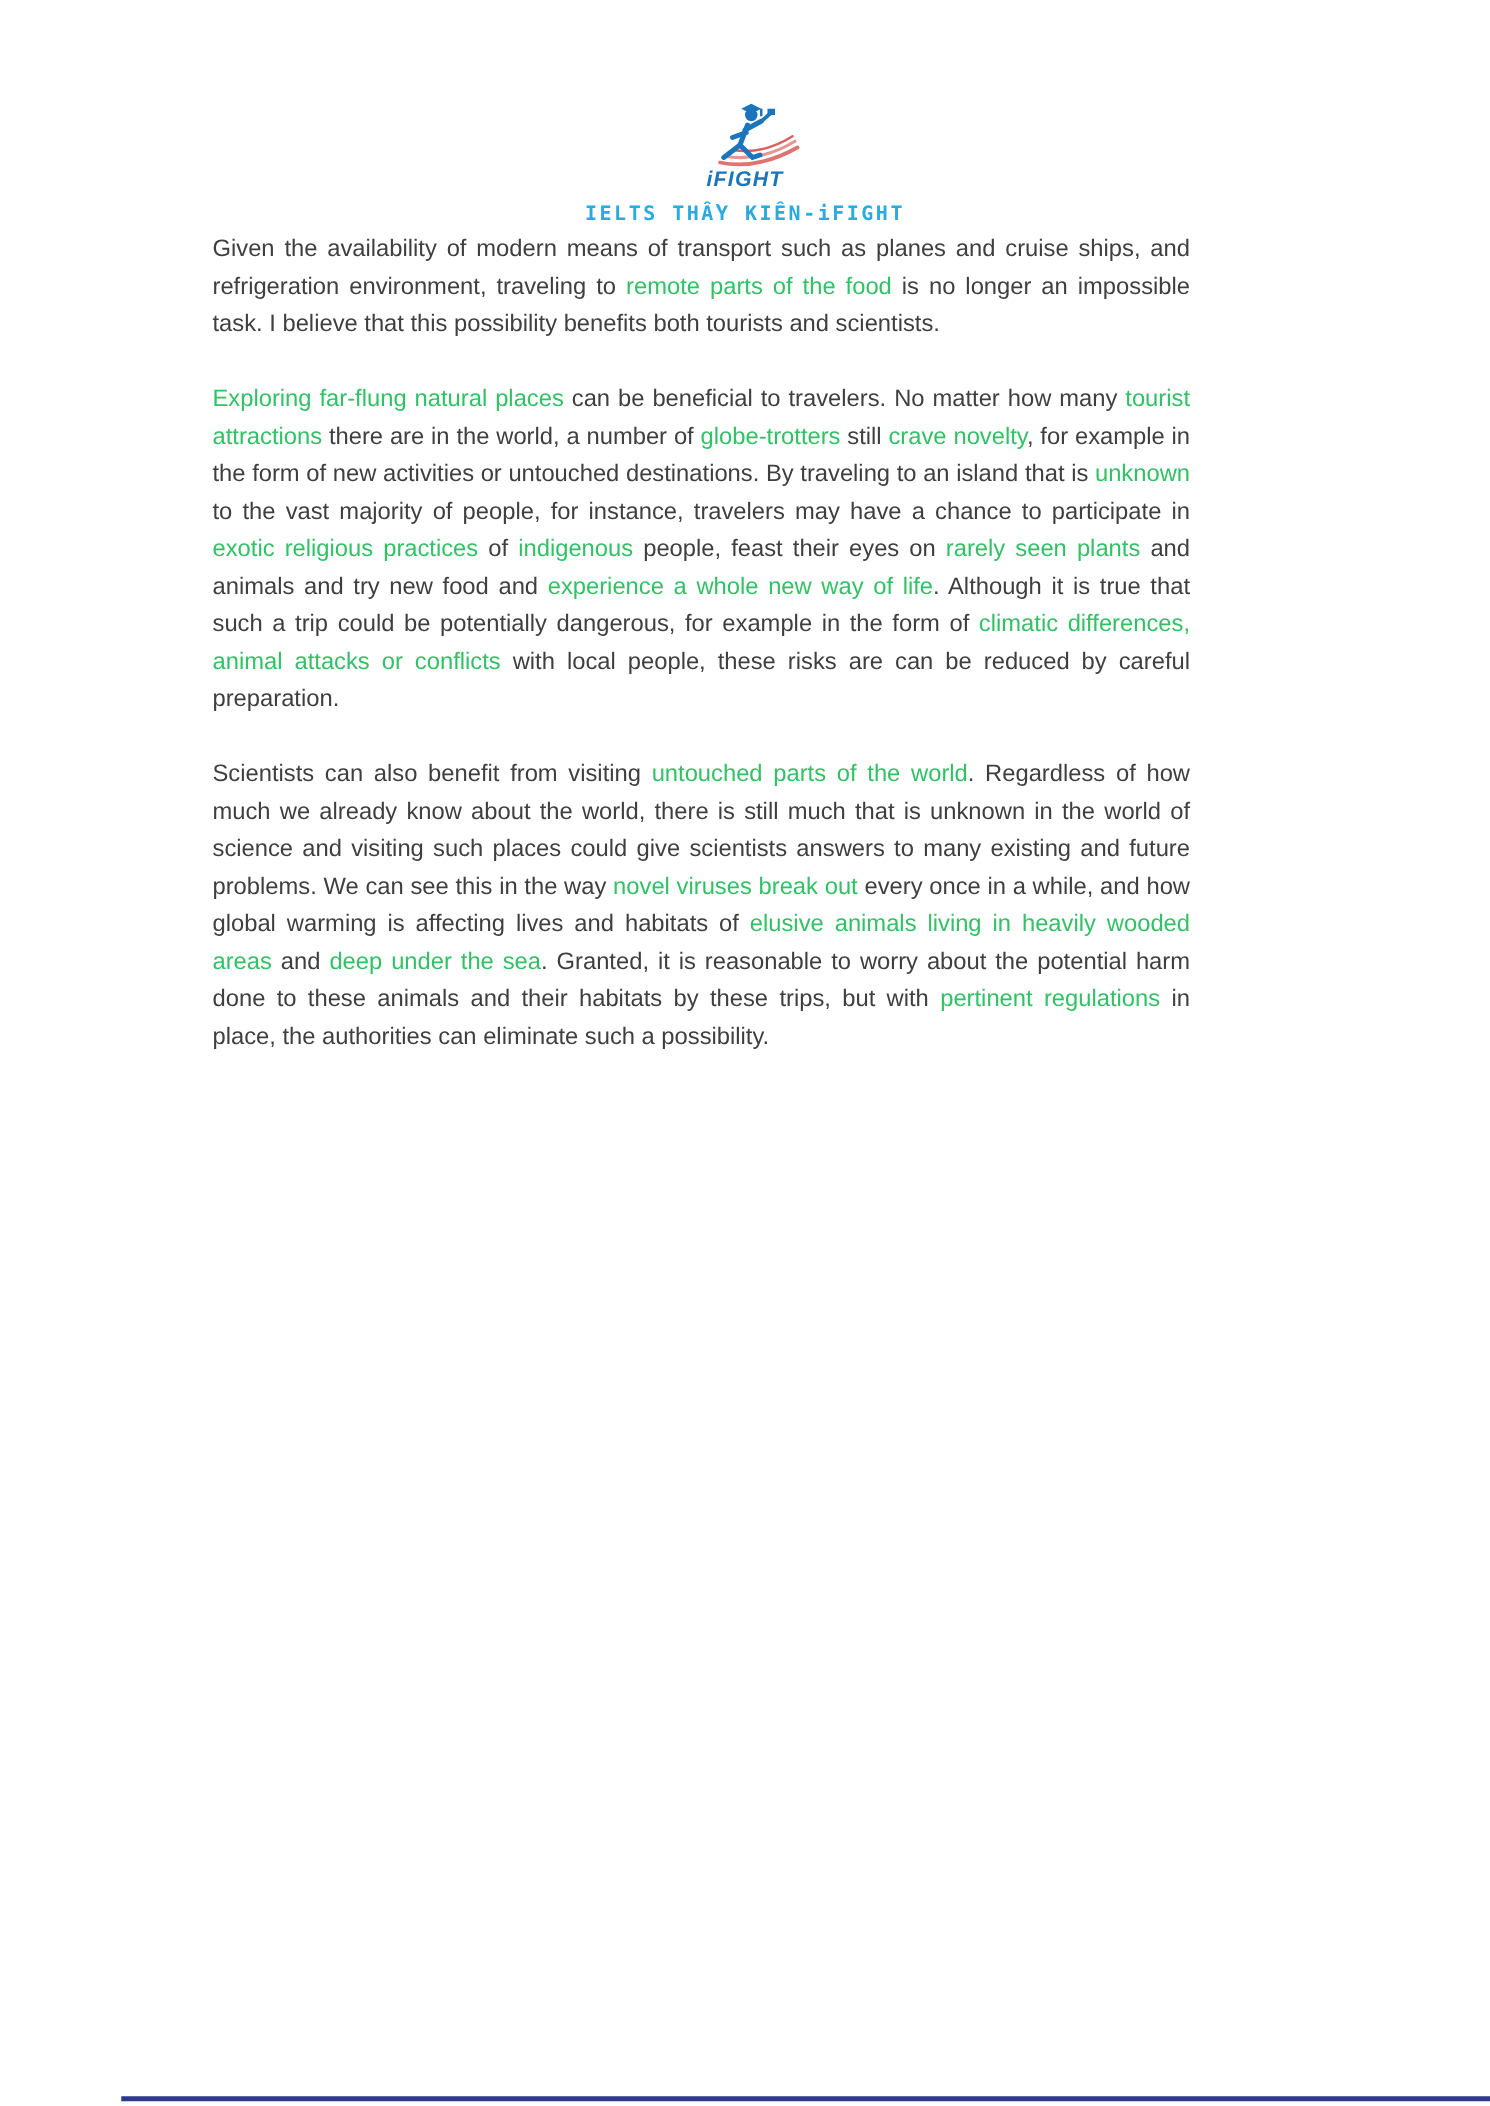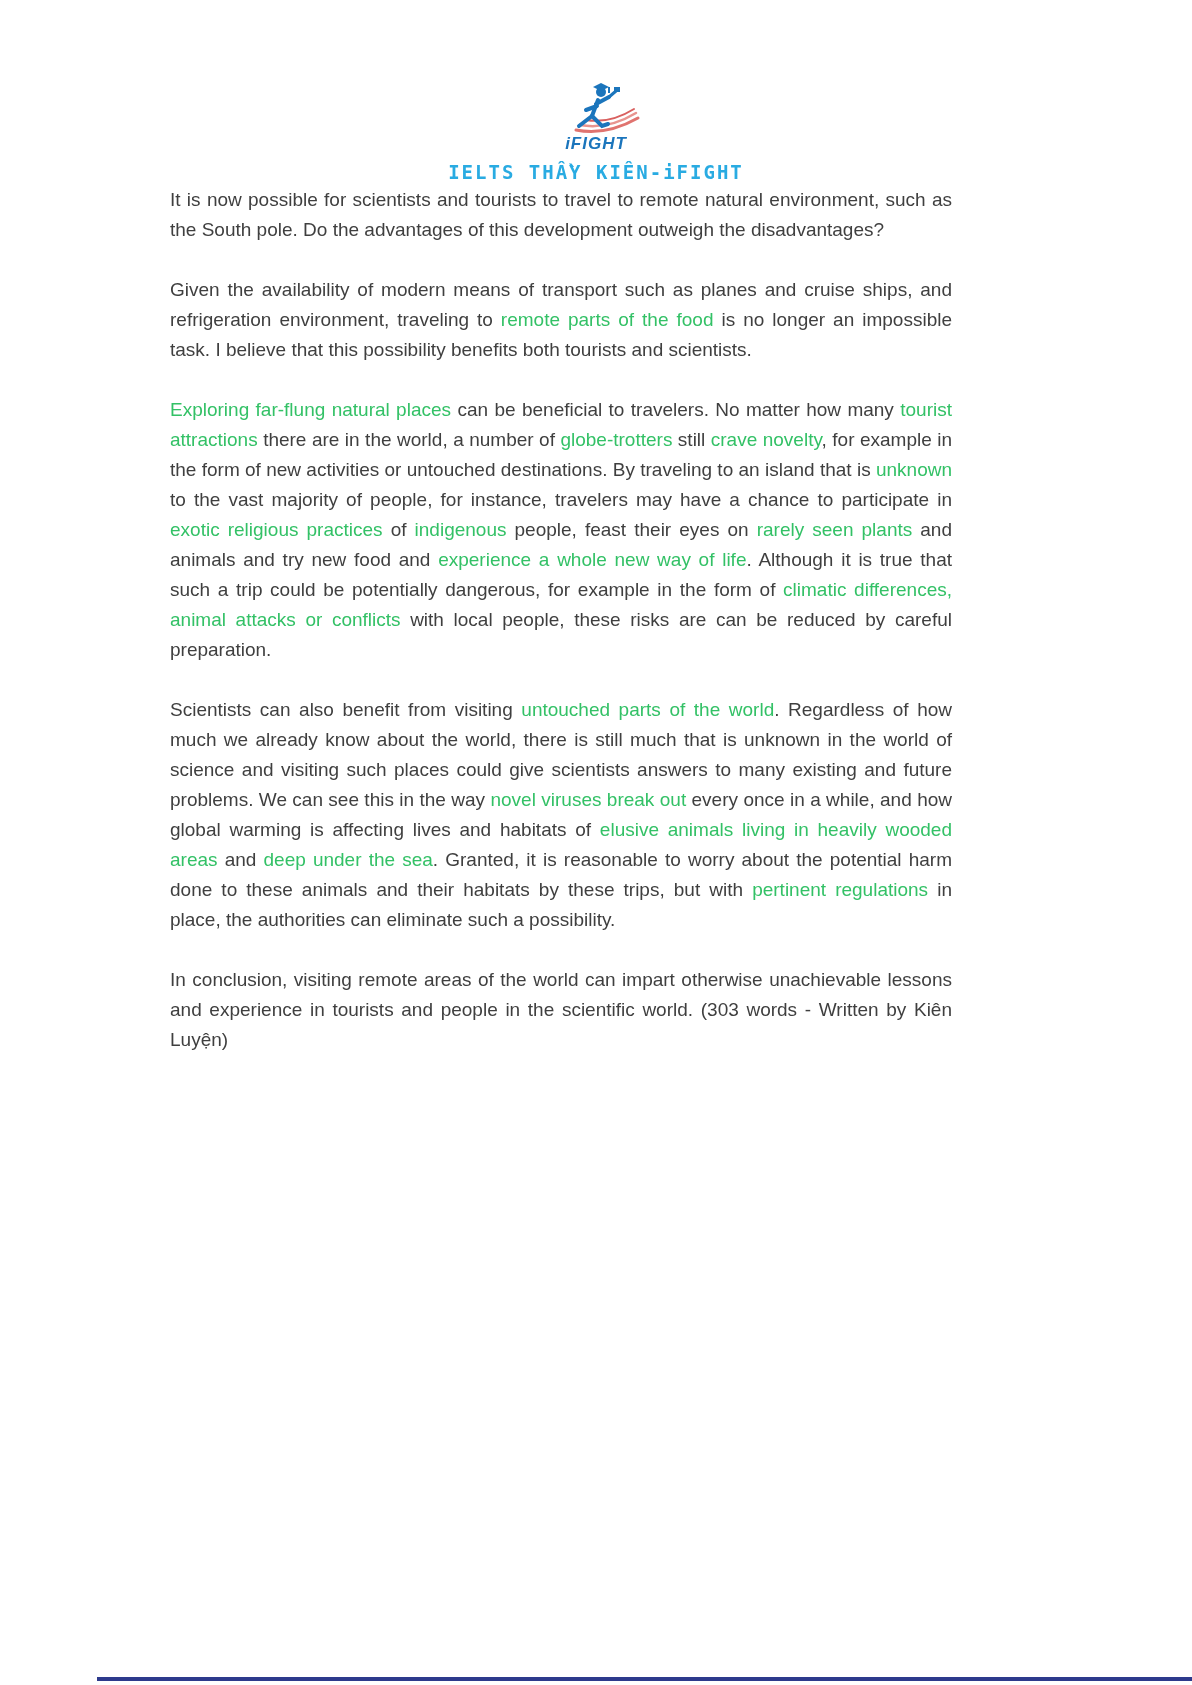--- a/index.html
+++ b/index.html
@@ -27,21 +27,21 @@
     font-weight: bold;
     font-style: italic;
     font-size: 17px;
     letter-spacing: 1px;
     margin-top: -8px;
   }
   .site-title {
     color: var(--title_blue, #29abe2);
     font-family: "DejaVu Sans Mono", monospace;
     font-weight: bold;
-    font-size: 19px;
+    font-size: 16px;
     letter-spacing: 2px;
     margin-top: 7px;
   }
   .essay {
     position: absolute;
     top: 185px;
     left: 170px;
     width: 782px;
     font-size: 19px;
     line-height: 30px;
@@ -84,22 +84,20 @@
       <path d="M63 7 L63 13" stroke="#1b75bc" stroke-width="2"></path>
 
       <path d="M63 17 L70 11" stroke="#1b75bc" stroke-width="3" stroke-linecap="round"></path>
       <rect x="68" y="7" width="6" height="5" fill="#1b75bc"></rect>
     </svg>
     <div class="brand-name">iFIGHT</div>
     <div class="site-title">IELTS THẦY KIÊN-iFIGHT</div>
   </div>
 
   <div class="essay">
-    <p><span>It is now possible for scientists and tourists to travel to remote natural environment, such as the South pole. Do the advantages of this development outweigh the disadvantages?</span></p>
     <p><span>Given the availability of modern means of transport such as planes and cruise ships, and refrigeration environment, traveling to </span><span class="hl">remote parts of the food</span><span> is no longer an impossible task. I believe that this possibility benefits both tourists and scientists.</span></p>
     <p><span class="hl">Exploring far-flung natural places</span><span> can be beneficial to travelers. No matter how many </span><span class="hl">tourist attractions</span><span> there are in the world, a number of </span><span class="hl">globe-trotters</span><span> still </span><span class="hl">crave novelty</span><span>, for example in the form of new activities or untouched destinations. By traveling to an island that is </span><span class="hl">unknown</span><span> to the vast majority of people, for instance, travelers may have a chance to participate in </span><span class="hl">exotic religious practices</span><span> of </span><span class="hl">indigenous</span><span> people, feast their eyes on </span><span class="hl">rarely seen plants</span><span> and animals and try new food and </span><span class="hl">experience a whole new way of life</span><span>. Although it is true that such a trip could be potentially dangerous, for example in the form of </span><span class="hl">climatic differences, animal attacks or conflicts</span><span> with local people, these risks are can be reduced by careful preparation.</span></p>
     <p><span>Scientists can also benefit from visiting </span><span class="hl">untouched parts of the world</span><span>. Regardless of how much we already know about the world, there is still much that is unknown in the world of science and visiting such places could give scientists answers to many existing and future problems. We can see this in the way </span><span class="hl">novel viruses break out</span><span> every once in a while, and how global warming is affecting lives and habitats of </span><span class="hl">elusive animals living in heavily wooded areas</span><span> and </span><span class="hl">deep under the sea</span><span>. Granted, it is reasonable to worry about the potential harm done to these animals and their habitats by these trips, but with </span><span class="hl">pertinent regulations</span><span> in place, the authorities can eliminate such a possibility.</span></p>
-    <p><span>In conclusion, visiting remote areas of the world can impart otherwise unachievable lessons and experience in tourists and people in the scientific world. (303 words - Written by Kiên Luyện)</span></p>
   </div>
 
   <div class="bottom-bar"></div>
 
 </div>
 
 </body></html>

